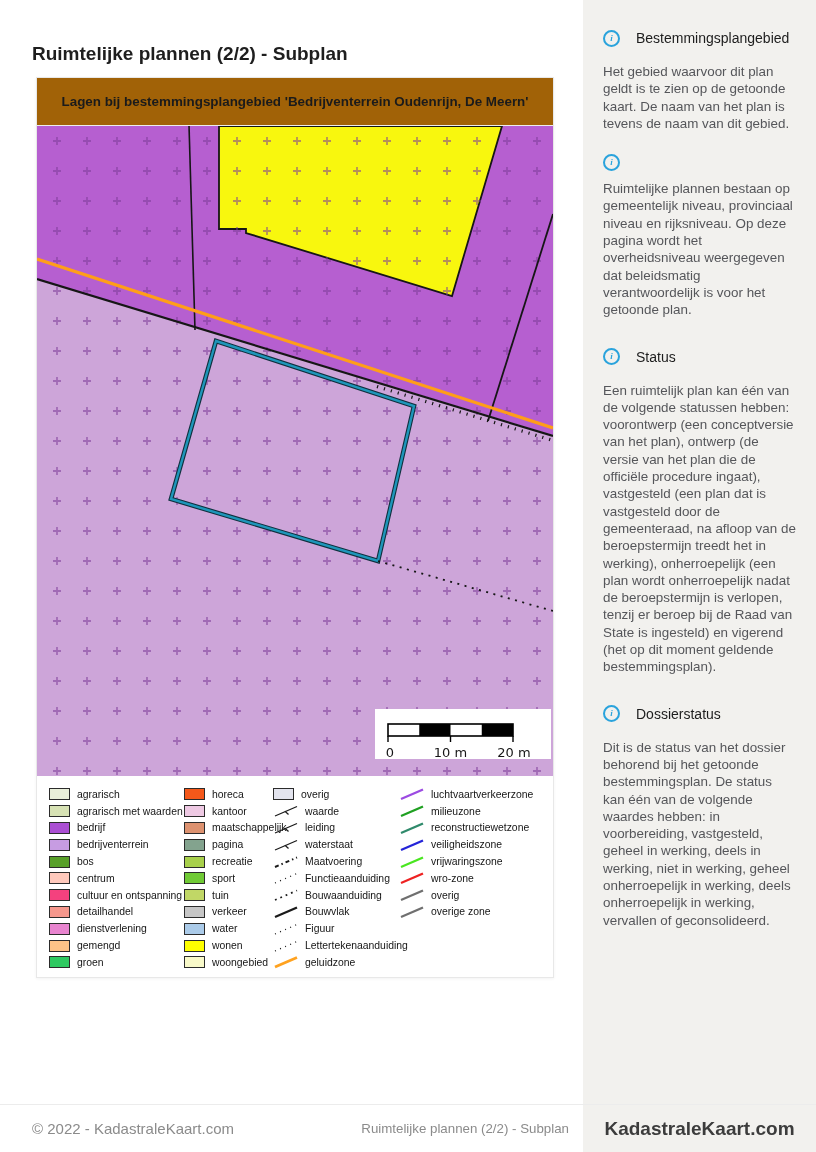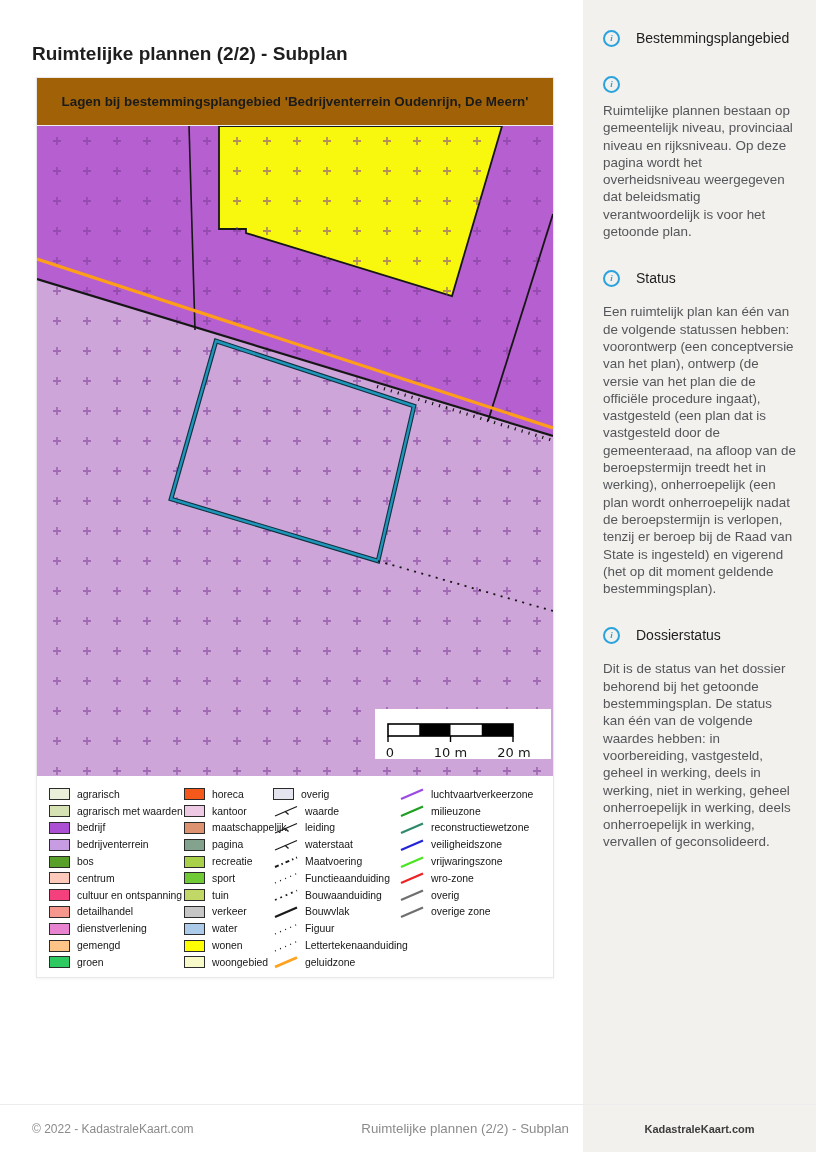--- a/index.html
+++ b/index.html
@@ -39,26 +39,26 @@
     position:relative;height:201px;background:#fff;
     font-family:Liberation Sans, sans-serif;font-size:10.4px;color:#151515;
   }
   .lcol{position:absolute;top:10px;}
   .lcol1{left:12px;}.lcol2{left:147px;}.lcol3{left:236px;}.lcol4{left:362px;}
   .lrow{display:flex;align-items:center;height:16.8px;white-space:nowrap;}
   .swatch{width:21px;height:12px;border:1px solid #2b2b2b;box-sizing:border-box;margin-right:7px;flex:0 0 auto;}
   .lsym{margin-right:6px;flex:0 0 auto;display:block;}
   
   .footer{position:absolute;left:0;bottom:0;width:816px;height:47px;border-top:1px solid #ececec;}
-  .footer-left{position:absolute;left:32px;top:0;height:47px;display:flex;align-items:center;color:#8b8b8b;font-size:12px;}
+  .footer-left{position:absolute;left:32px;top:0;height:47px;display:flex;align-items:center;color:#8b8b8b;font-size:15px;}
   .footer-center{position:absolute;right:247px;top:0;height:47px;display:flex;align-items:center;color:#8b8b8b;font-size:13.3px;}
   .footer-brand{
     position:absolute;right:0;top:0;width:233px;height:47px;
     display:flex;align-items:center;justify-content:center;
-    color:#3c3c3c;font-weight:bold;font-size:11px;
+    color:#3c3c3c;font-weight:bold;font-size:19px;
   }
 </style>
 </head>
 <body>
 
 <h1 class="main-title">Ruimtelijke plannen (2/2) - Subplan</h1>
 
 <div class="panel">
   <div class="panel-header">Lagen bij bestemmingsplangebied 'Bedrijventerrein Oudenrijn, De Meern'</div>
 
@@ -317,20 +317,21 @@
       </div>
   </div>
 </div>
 
 <div class="sidebar">
   <div class="sb-section">
     <div class="sb-head">
       <span class="info-icon">i</span>
       <h3 class="sb-title">Bestemmingsplangebied</h3>
     </div>
+    <div class="sb-body">Het gebied waarvoor dit plan geldt is te zien op de getoonde kaart. De naam van het plan is tevens de naam van dit gebied.</div>
   </div>
   <div class="sb-section">
     <div class="sb-head">
       <span class="info-icon">i</span>
     </div>
     <div class="sb-body">Ruimtelijke plannen bestaan op gemeentelijk niveau, provinciaal niveau en rijksniveau. Op deze pagina wordt het overheidsniveau weergegeven dat beleidsmatig verantwoordelijk is voor het getoonde plan.</div>
   </div>
   <div class="sb-section">
     <div class="sb-head">
       <span class="info-icon">i</span>

